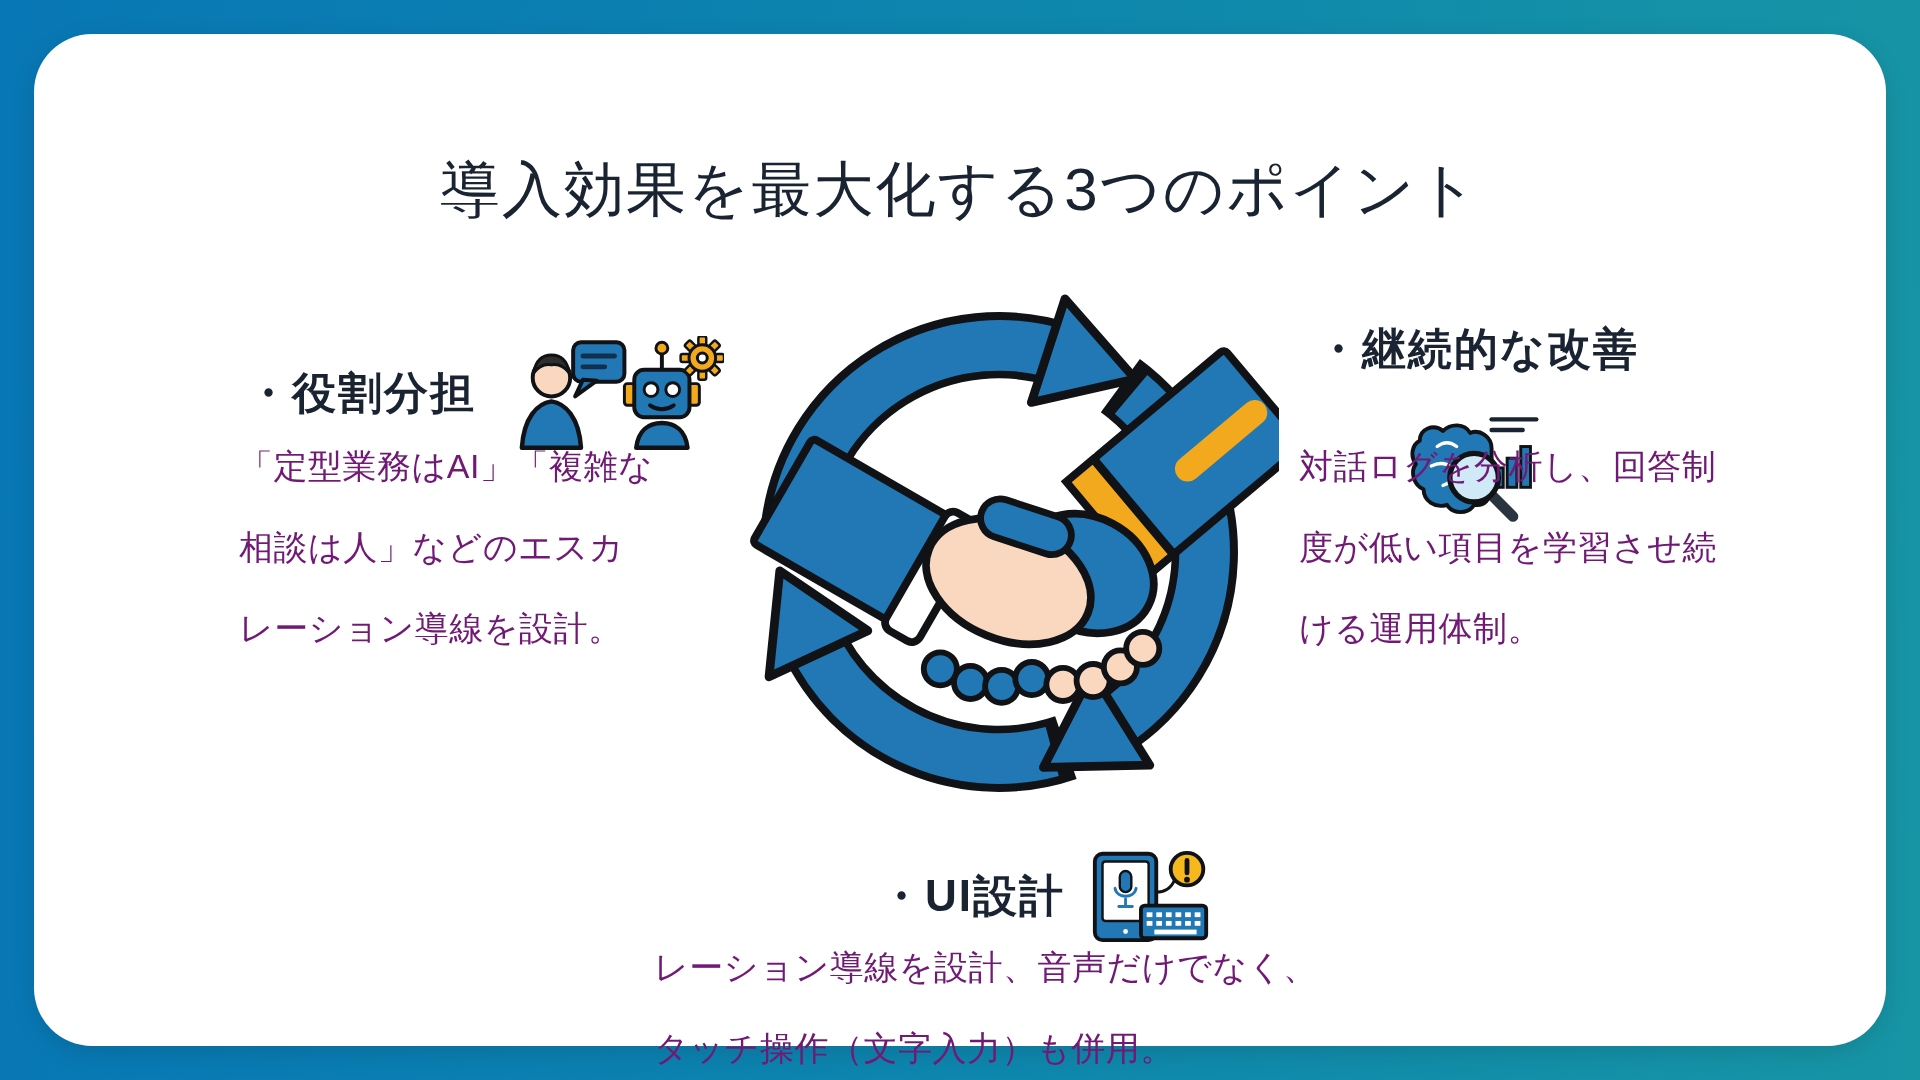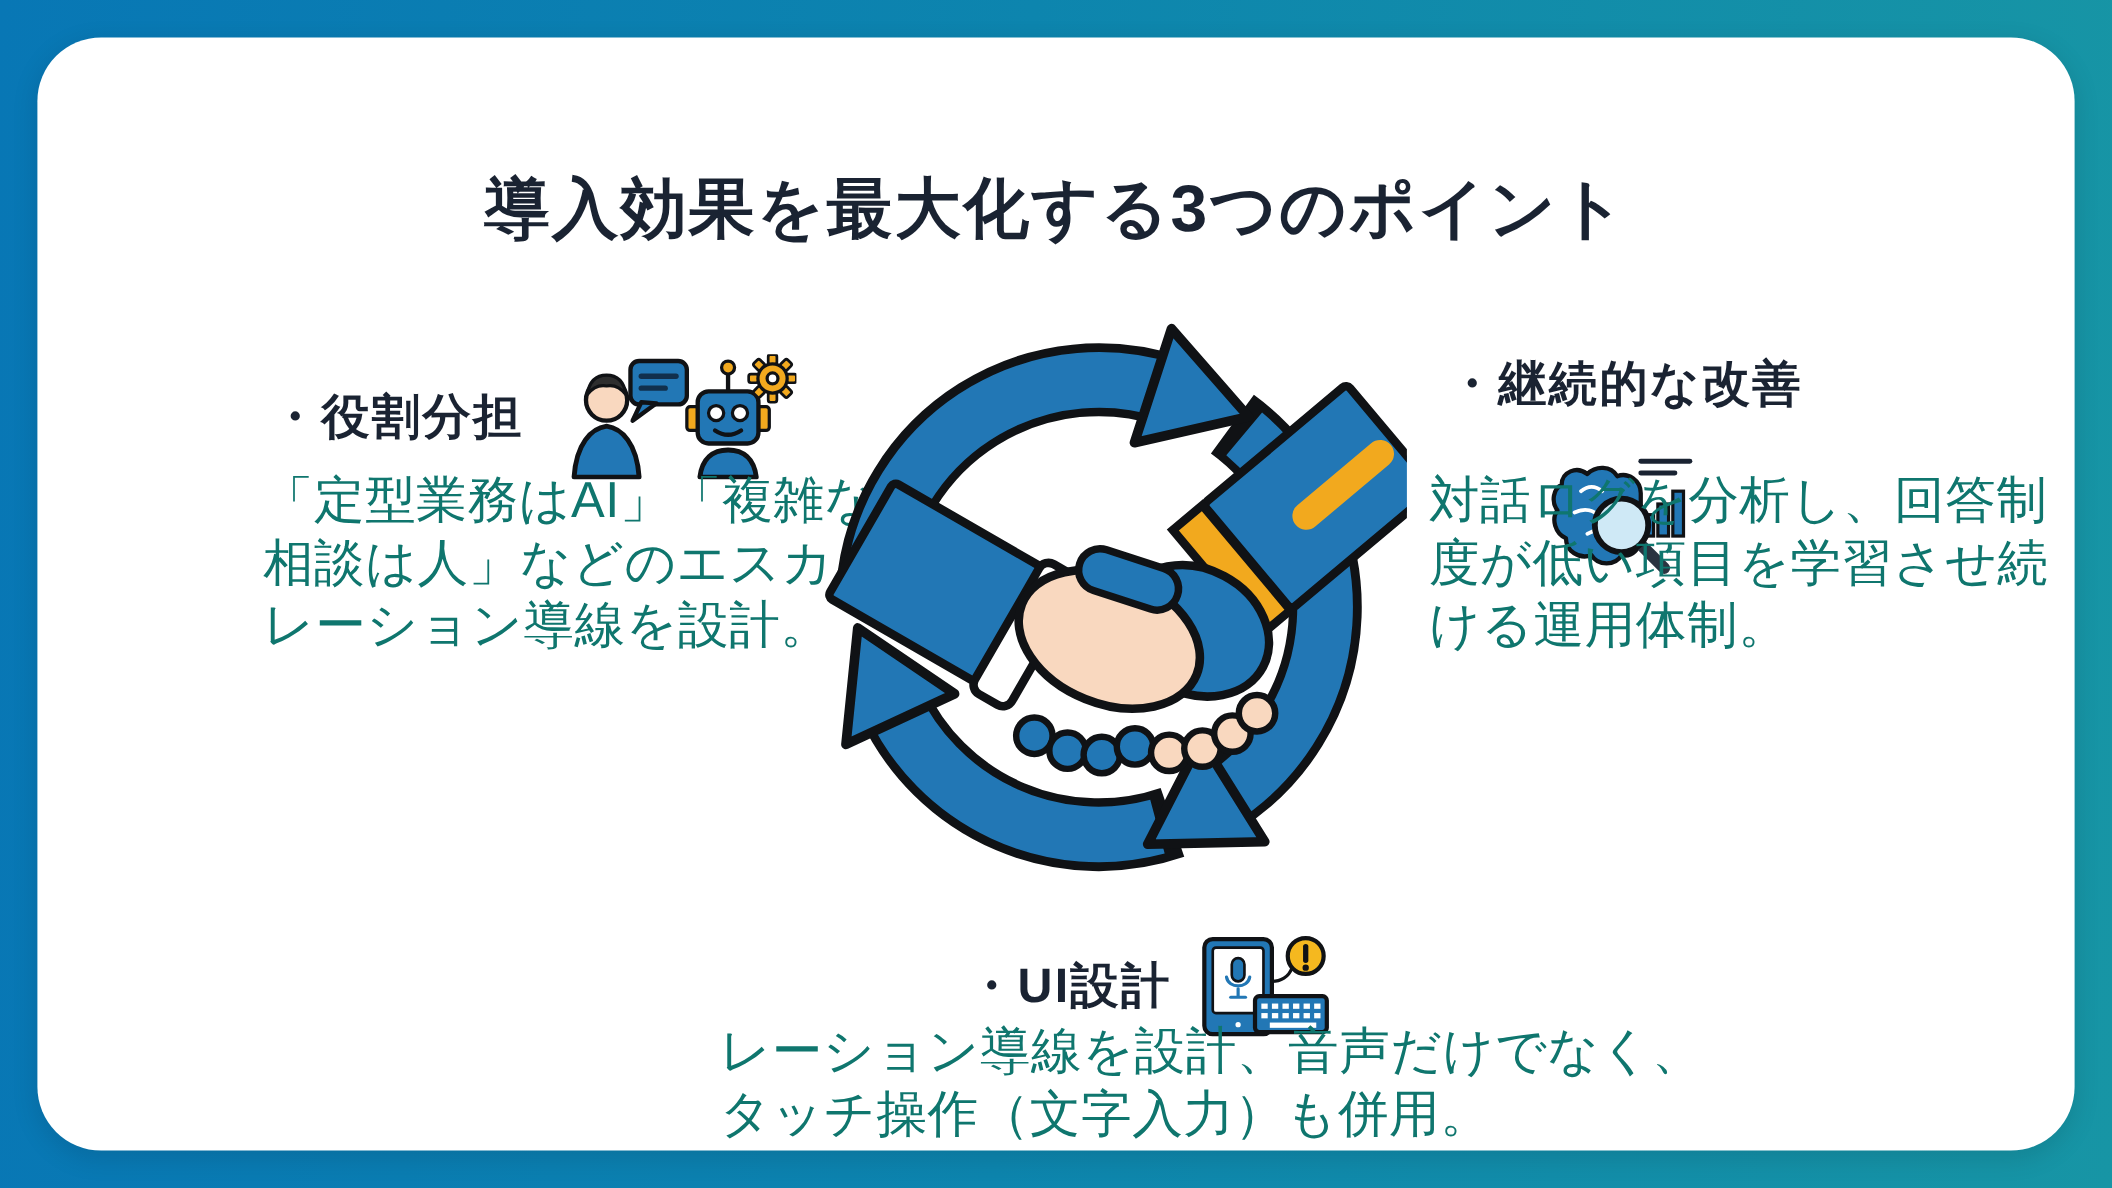--- a/index.html
+++ b/index.html
@@ -15,45 +15,45 @@
     left: 34px; top: 34px; right: 34px; bottom: 34px;
     background: #ffffff;
     border-radius: 58px;
     box-shadow: 0 6px 24px rgba(0,0,0,0.12);
   }
   .title {
     position: absolute;
     left: 0; right: 0; top: 116px;
     text-align: center;
     font-size: 60px;
-    font-weight: 700;
+    font-weight: 400;
     letter-spacing: 2px;
     color: #1a2332;
   }
   .hrow {
     position: absolute;
     display: flex;
     align-items: center;
   }
   .heading {
     font-size: 44px;
     font-weight: 700;
     letter-spacing: 2px;
     color: #1a2332;
     white-space: nowrap;
   }
   .body-text {
     position: absolute;
-    font-size: 46px;
-    line-height: 57px;
+    font-size: 34px;
+    line-height: 81px;
     letter-spacing: 0.5px;
-    color: #0f766e;
+    color: #701a75;
     white-space: pre-line;
   }
-  .hrow-left   { left: 212px;  top: 286px; height: 118px; gap: 36px; }
+  .hrow-left   { left: 212px;  top: 300px; height: 118px; gap: 36px; }
   .hrow-right  { left: 1282px; top: 286px; height: 118px; gap: 26px; flex-direction: column; }
   .hrow-bottom { left: 845px;  top: 812px; height: 100px; gap: 26px; align-items: center; }
   .body-left   { left: 205px;  top: 392px; }
   .body-right  { left: 1265px; top: 392px; }
   .body-bottom { left: 620px;  top: 893px; }
   .center-art  { position: absolute; left: 700px; top: 240px; }
   svg { display: block; }
 </style>
 </head>
 <body>

